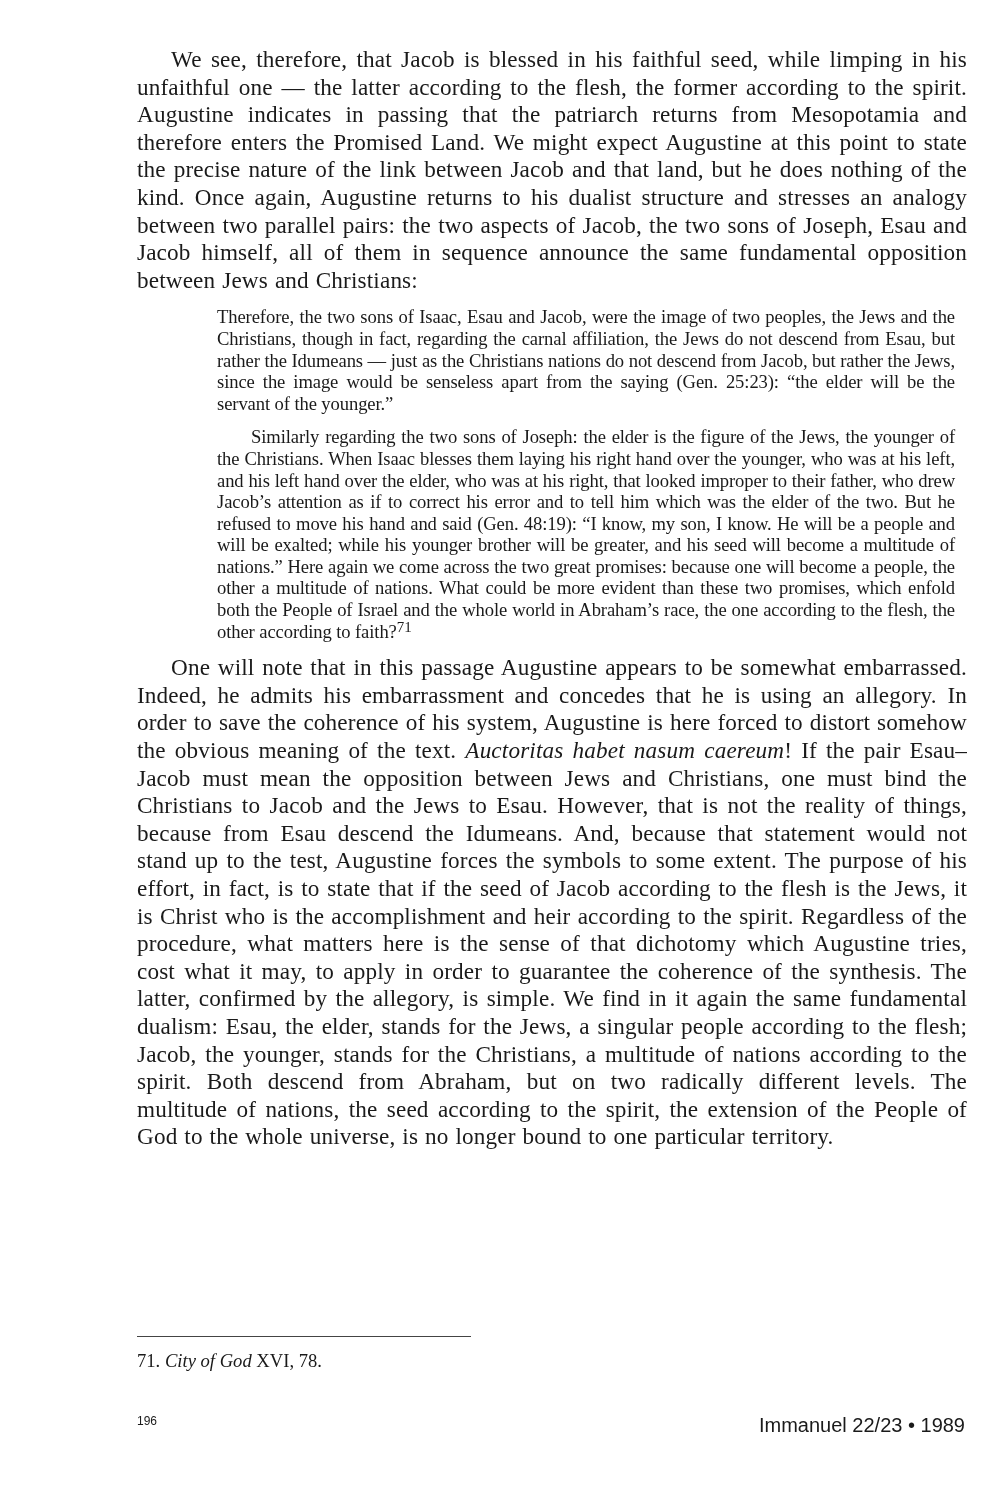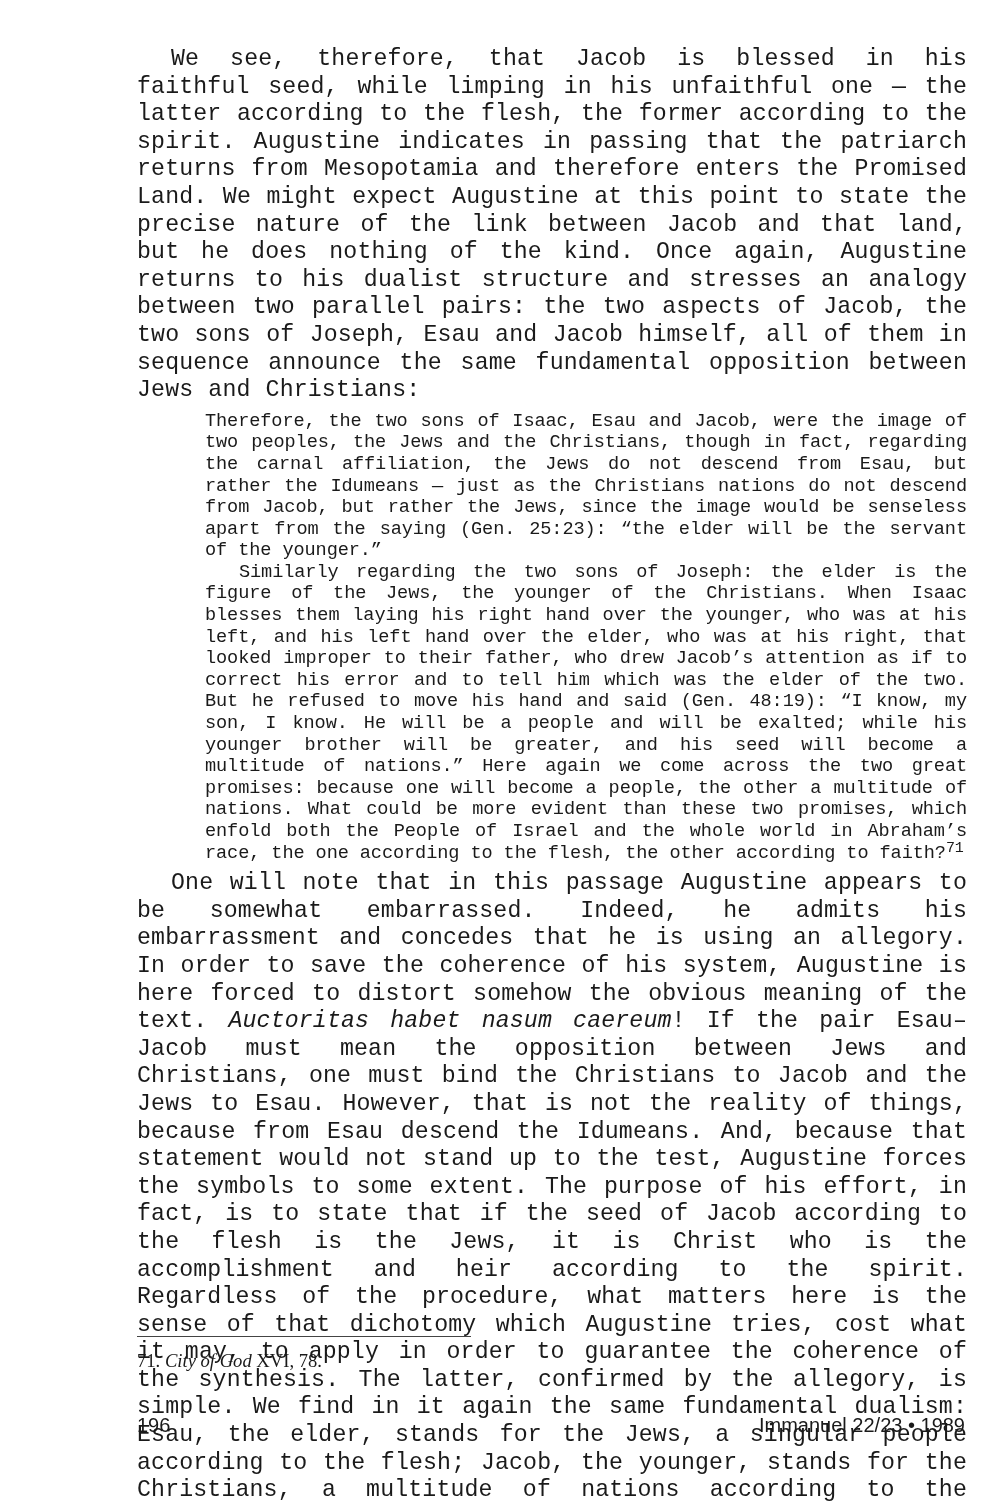--- a/index.html
+++ b/index.html
@@ -1,43 +1,43 @@
 <!DOCTYPE html>
 <html><head>
 <meta charset="utf-8">
 <style>
   html, body { margin:0; padding:0; background:#ffffff; }
   body { width:1000px; height:1502px; position:relative; overflow:hidden; color:#1a1a1a; }
   .page { position:absolute; left:137px; top:46px; width:830px; }
   .body-text {
-    font-family: Liberation Mono, monospace;
+    font-family: Liberation Serif, serif;
     font-size: 23.2px;
     line-height: 27.6px;
     text-align: justify;
     hyphens: manual;
     margin:0;
     letter-spacing: 0.15px;
     word-spacing: 1px;
   }
   .indent { text-indent: 34px; }
   .quote {
     margin: 6px 0 0 68px;
     font-family: "Liberation Serif", "DejaVu Serif", serif;
     font-size: 18.6px;
     line-height: 21.6px;
     text-align: justify;
     letter-spacing: -0.1px;
   }
-  .quote p { margin:0;font-family:Liberation Mono, monospace; }
+  .quote p { margin:12px; }
   .quote .qindent { text-indent: 34px; }
   .after-quote { margin-top: 6px; }
   sup { font-size: 15px; line-height:0; vertical-align: 6px; }
   .footnote-rule { position:absolute; left:137px; top:1336px; width:334px; height:0; border-top:1.5px solid #444; }
   .footnote { position:absolute; left:137px; top:1350px; font-family:"Liberation Serif","DejaVu Serif",serif; font-size:18.6px; }
-  .page-footer-left { position:absolute; left:137px; top:1414px; font-family:"Liberation Sans","DejaVu Sans",sans-serif; font-size:20px;text-align:right; }
+  .page-footer-left { position:absolute; left:137px; top:1414px; font-family:"Liberation Sans","DejaVu Sans",sans-serif; font-size:12px;text-align:right; }
   .page-footer-right { position:absolute; right:35px; top:1414px; font-family:"Liberation Sans","DejaVu Sans",sans-serif; font-size:20px;text-align:center; }
   i { font-style: italic; }
 </style>
 </head>
 <body>
 
 <div class="page">
   <p class="body-text indent">We see, therefore, that Jacob is blessed in his faithful seed, while limping in his unfaithful one — the latter according to the flesh, the former according to the spirit. Augustine indicates in passing that the patriarch returns from Me­sopotamia and therefore enters the Promised Land. We might expect Augus­tine at this point to state the precise nature of the link between Jacob and that land, but he does nothing of the kind. Once again, Augustine returns to his du­alist structure and stresses an analogy between two parallel pairs: the two aspects of Jacob, the two sons of Joseph, Esau and Jacob himself, all of them in sequence announce the same fundamental opposition between Jews and Chris­tians:</p>
 
   <div class="quote">

